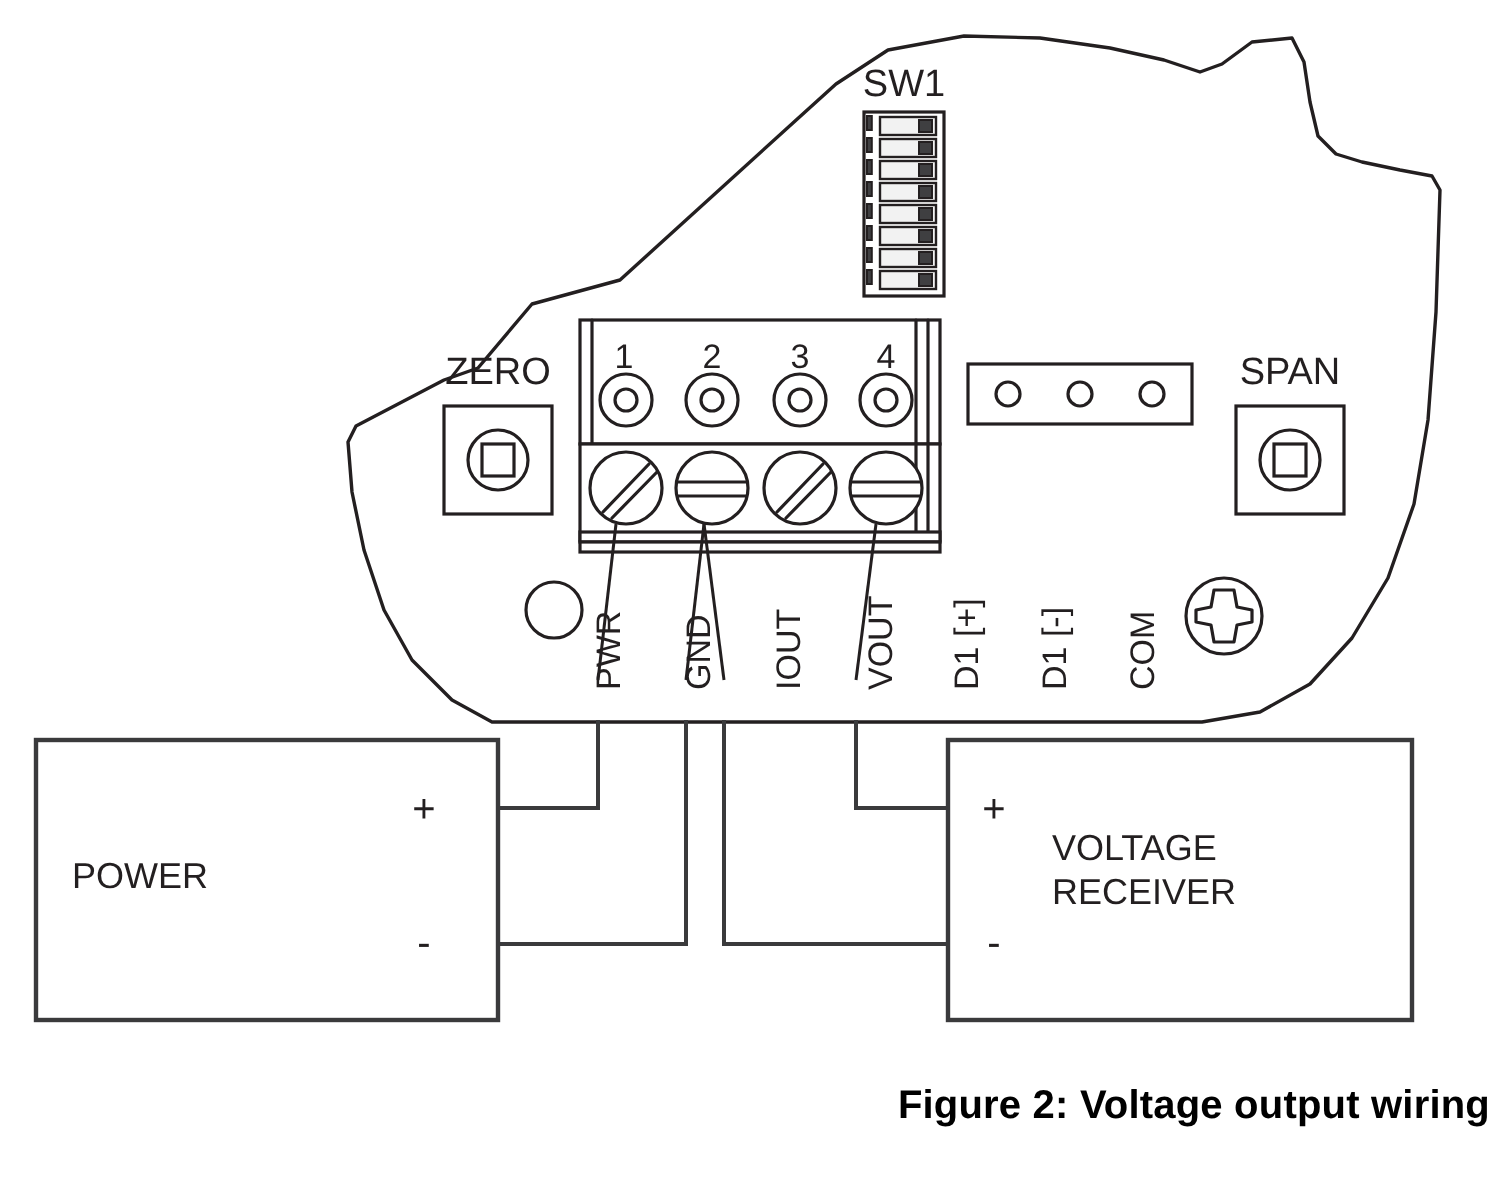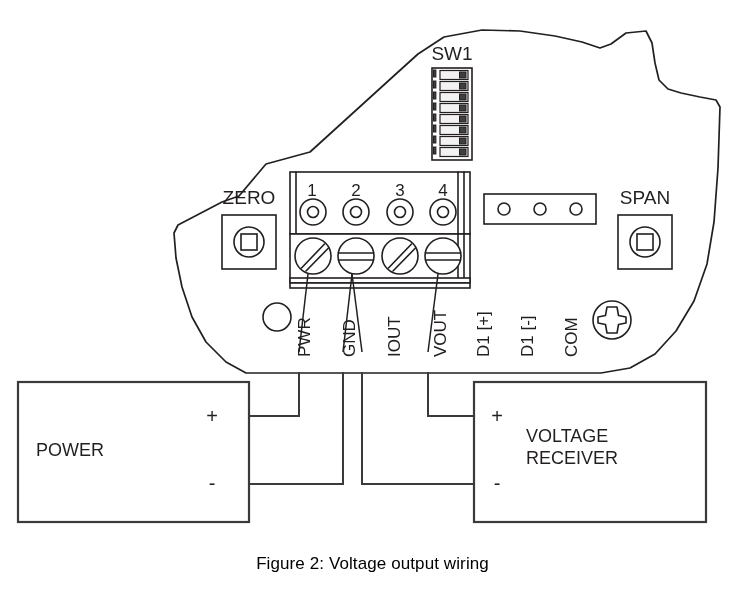--- a/index.html
+++ b/index.html
@@ -10,21 +10,21 @@
   body {
     width: 745px;
     height: 596px;
     font-family: "Liberation Sans", sans-serif;
     position: relative;
     overflow: hidden;
   }
   #figure-root {
     position: absolute;
     left: 0;
-    top: 12px;
+    top: 0;
     width: 745px;
     height: 496px;
   }
   svg.diagram {
     position: absolute;
     left: 0;
     top: 0;
     width: 745px;
     height: 596px;
     display: block;
@@ -91,23 +91,23 @@
     font-size: 18px;
   }
   .t-sign {
     font-size: 20px;
   }
   .caption {
     position: absolute;
     left: 0;
     top: 542px;
     width: 745px;
-    text-align: center;
-    font-size: 17px;
-    font-weight: normal;
+    text-align: right;
+    font-size: 20px;
+    font-weight: bold;
     color: #000000;
     font-family: "Liberation Sans", sans-serif;
     letter-spacing: 0.1px;
   }
 </style>
 </head>
 <body>
 
 <div id="figure-root">
 

